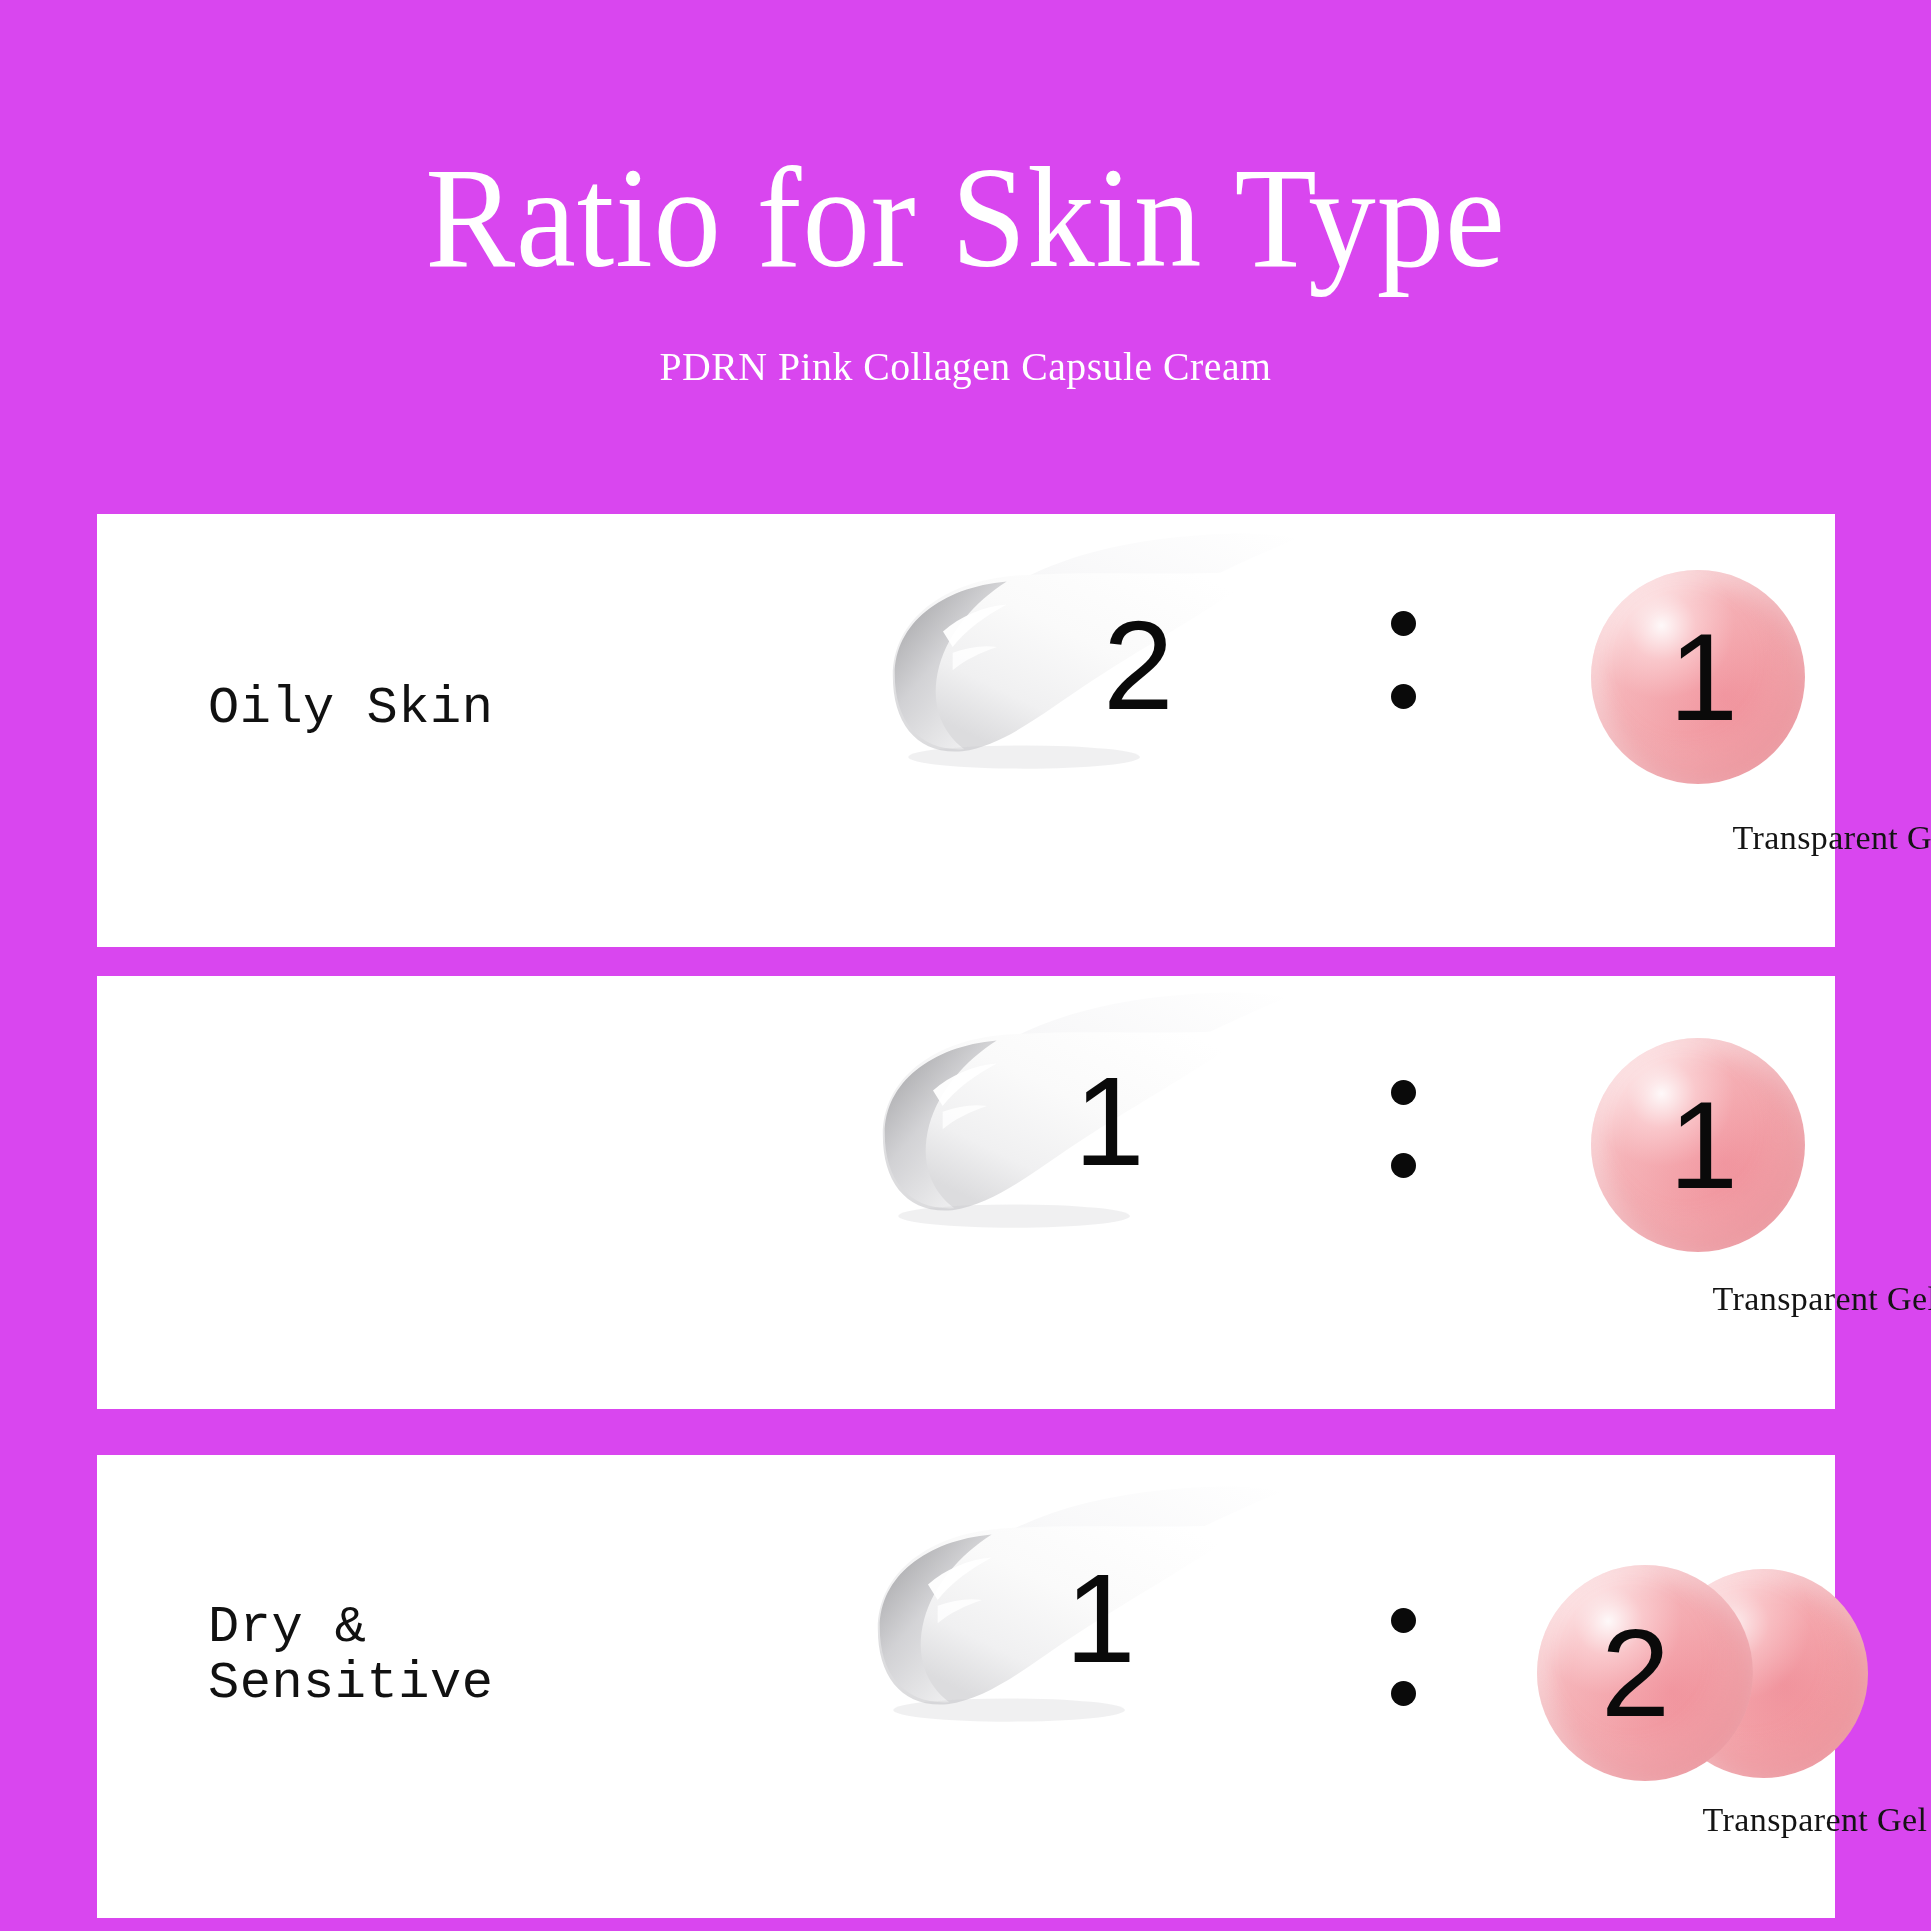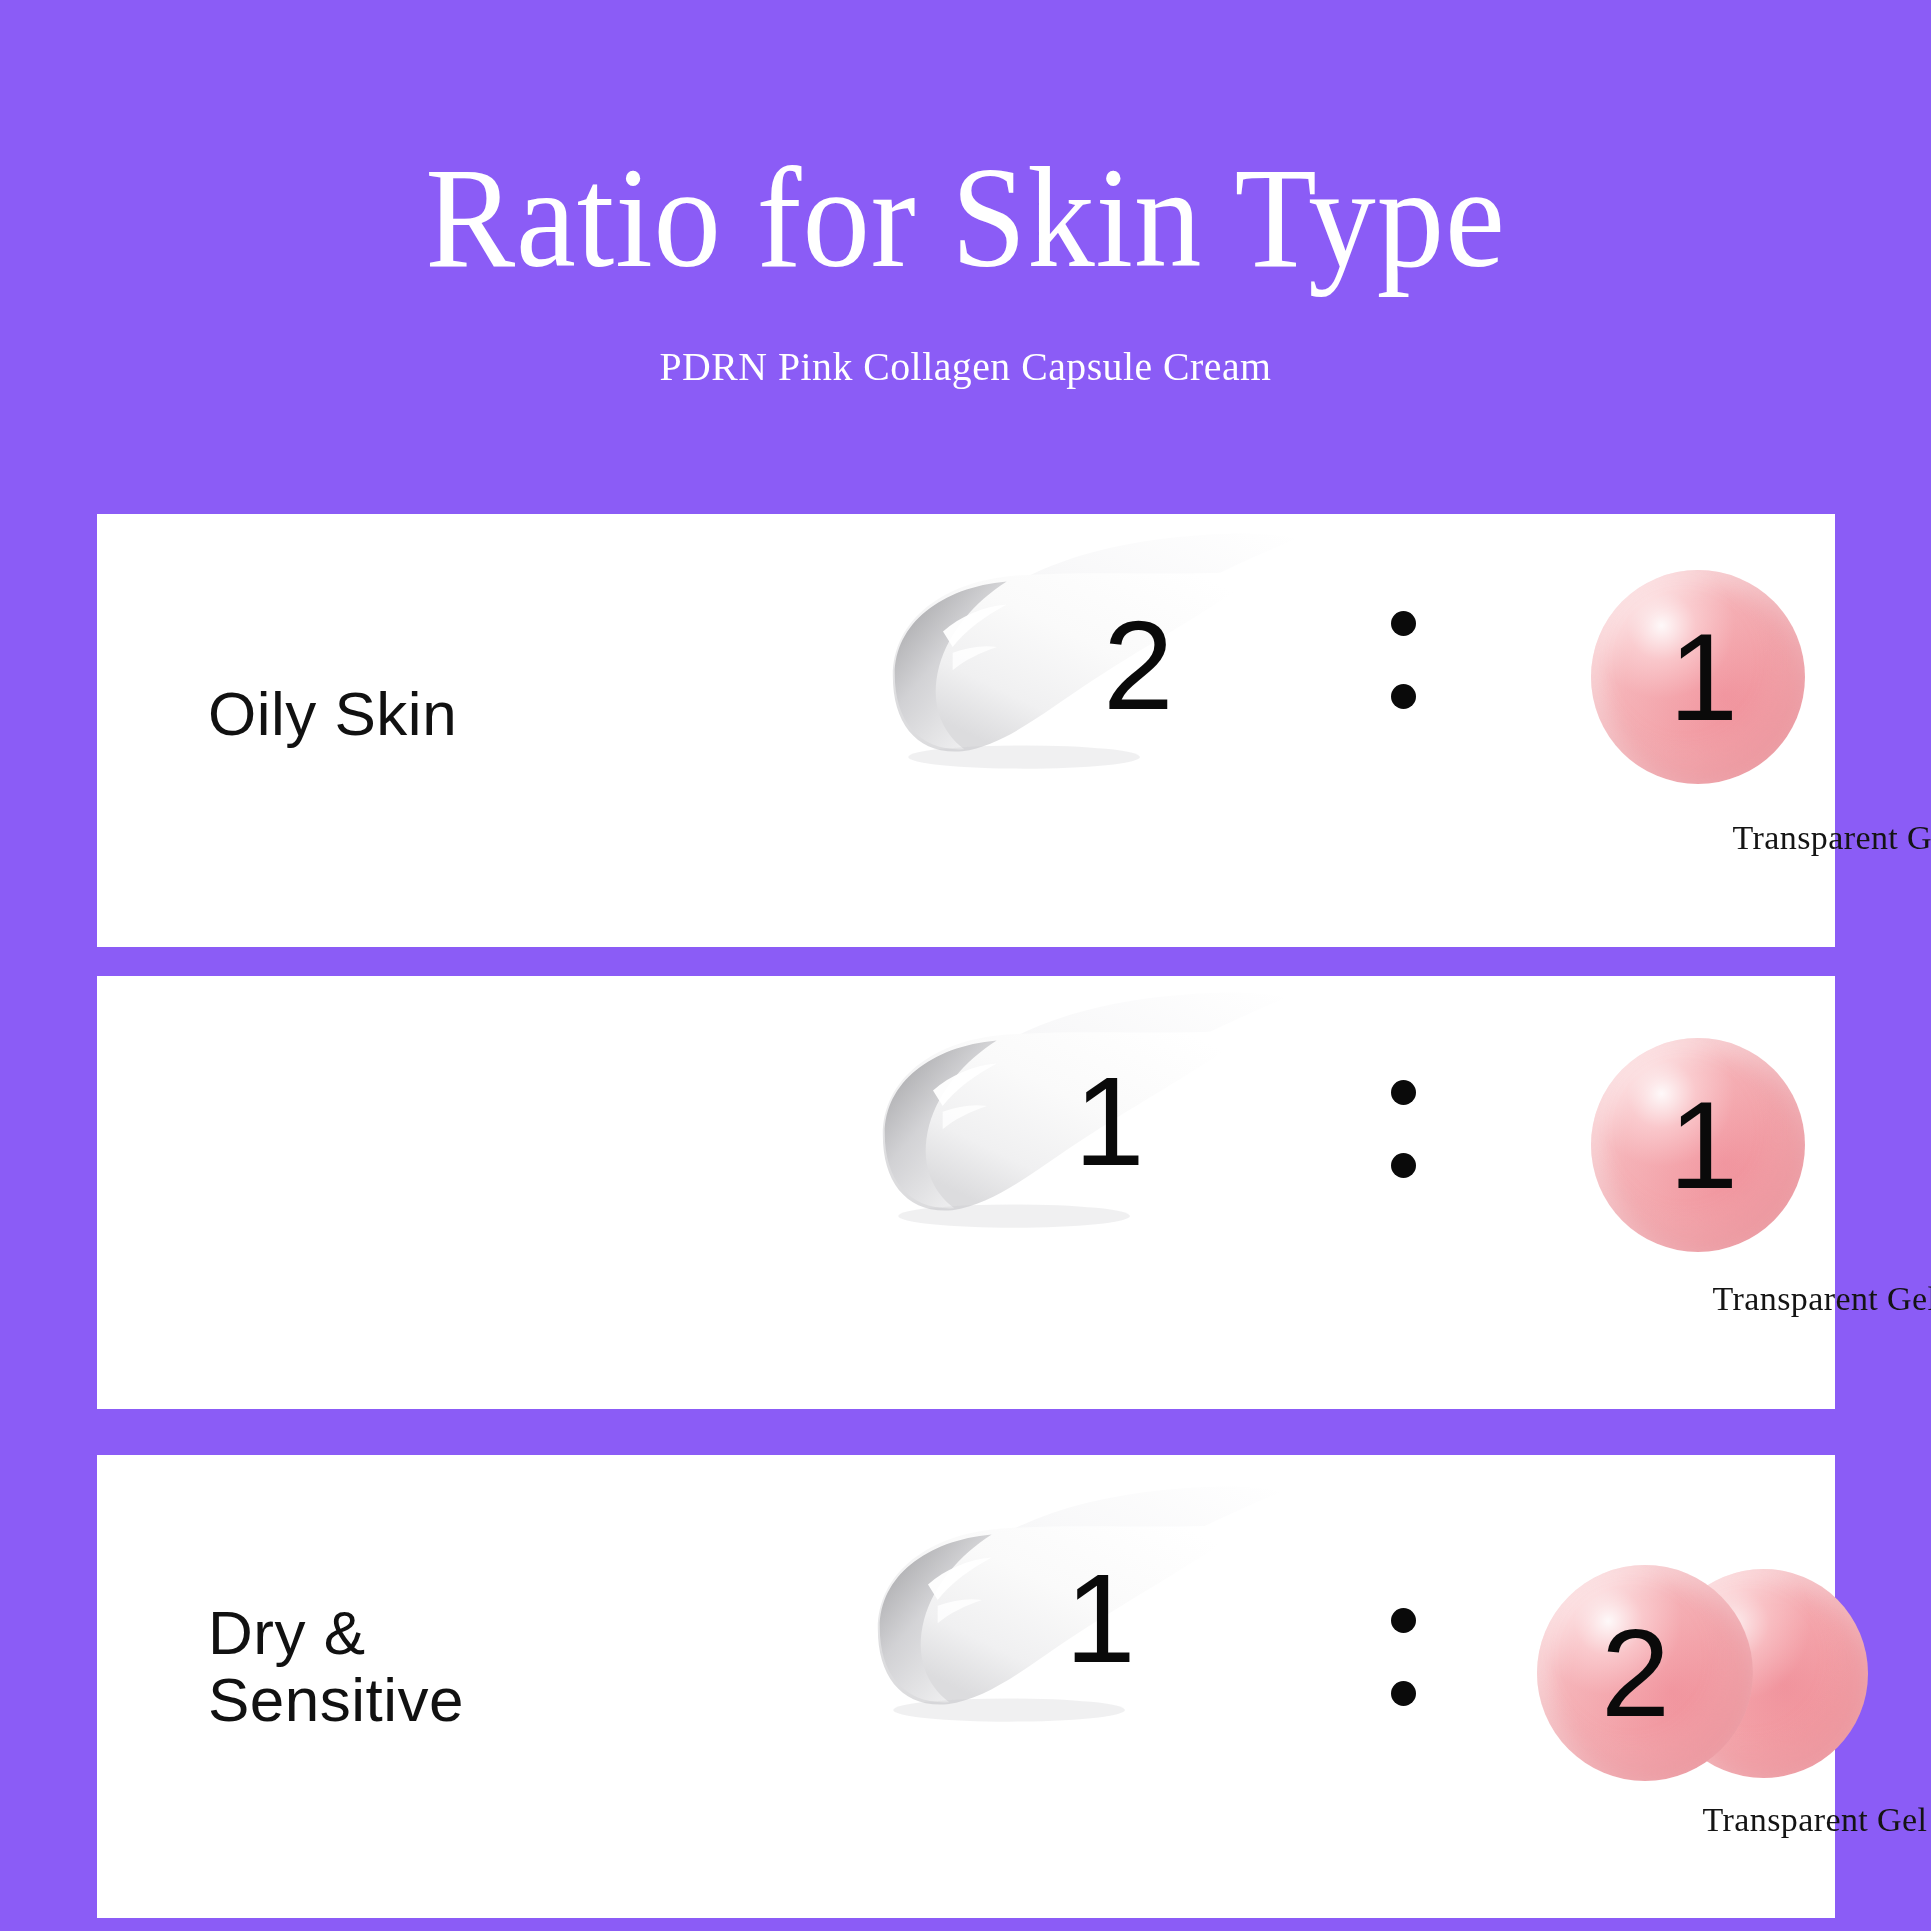--- a/index.html
+++ b/index.html
@@ -7,21 +7,21 @@
   html, body {
     width:1931px; height:1931px;
     background:#e8808f;
     font-family:"Liberation Serif", serif;
     overflow:hidden;
   }
 
   .page {
     position:relative;
     width:1931px; height:1931px;
-    background:#8b5cf6;
+    background:#d946ef;
   }
 
   
   .header {
     position:absolute;
     top:0; left:0; right:0;
     height:406px;
     text-align:center;
   }
   .title {
@@ -61,22 +61,22 @@
     margin-bottom:29px;
   }
   .card.c1 { height:433px; }
   .card.c2 { height:433px; }
   .card.c3 { height:463px;margin-top:46px; }
 
   
   .skin-label {
     position:absolute;
     left:111px;
-    font-family:Liberation Sans, sans-serif;
-    font-size:62px;
+    font-family:Liberation Mono, monospace;
+    font-size:52px;
     line-height:1.08;
     color:#111111;
     font-weight:400;
     letter-spacing:0.5px;
     white-space:pre-line;
   }
   .c1 .skin-label { top:167px; }
   .c2 .skin-label { top:126px; }
   .c3 .skin-label { top:145px; }
 

